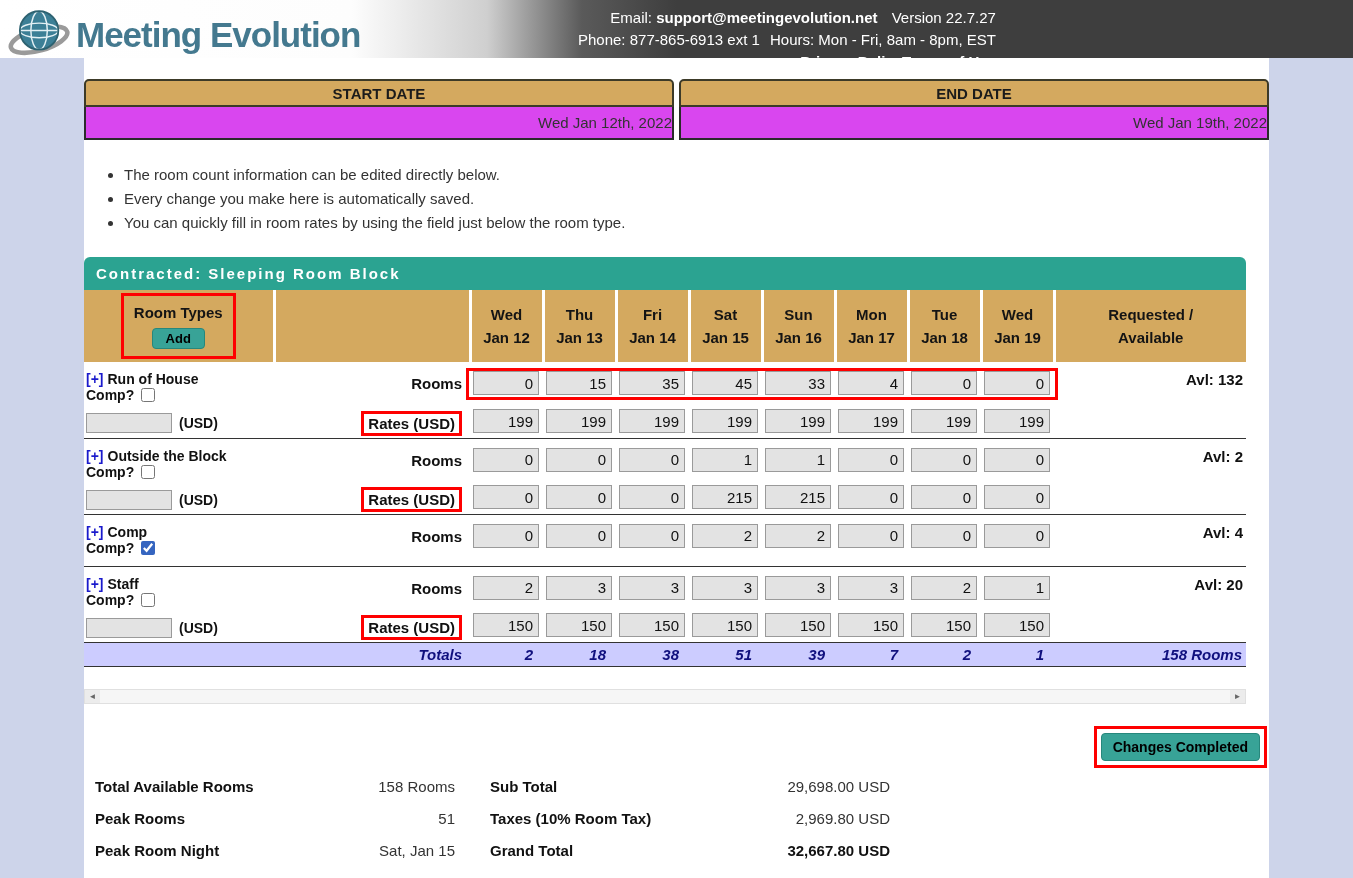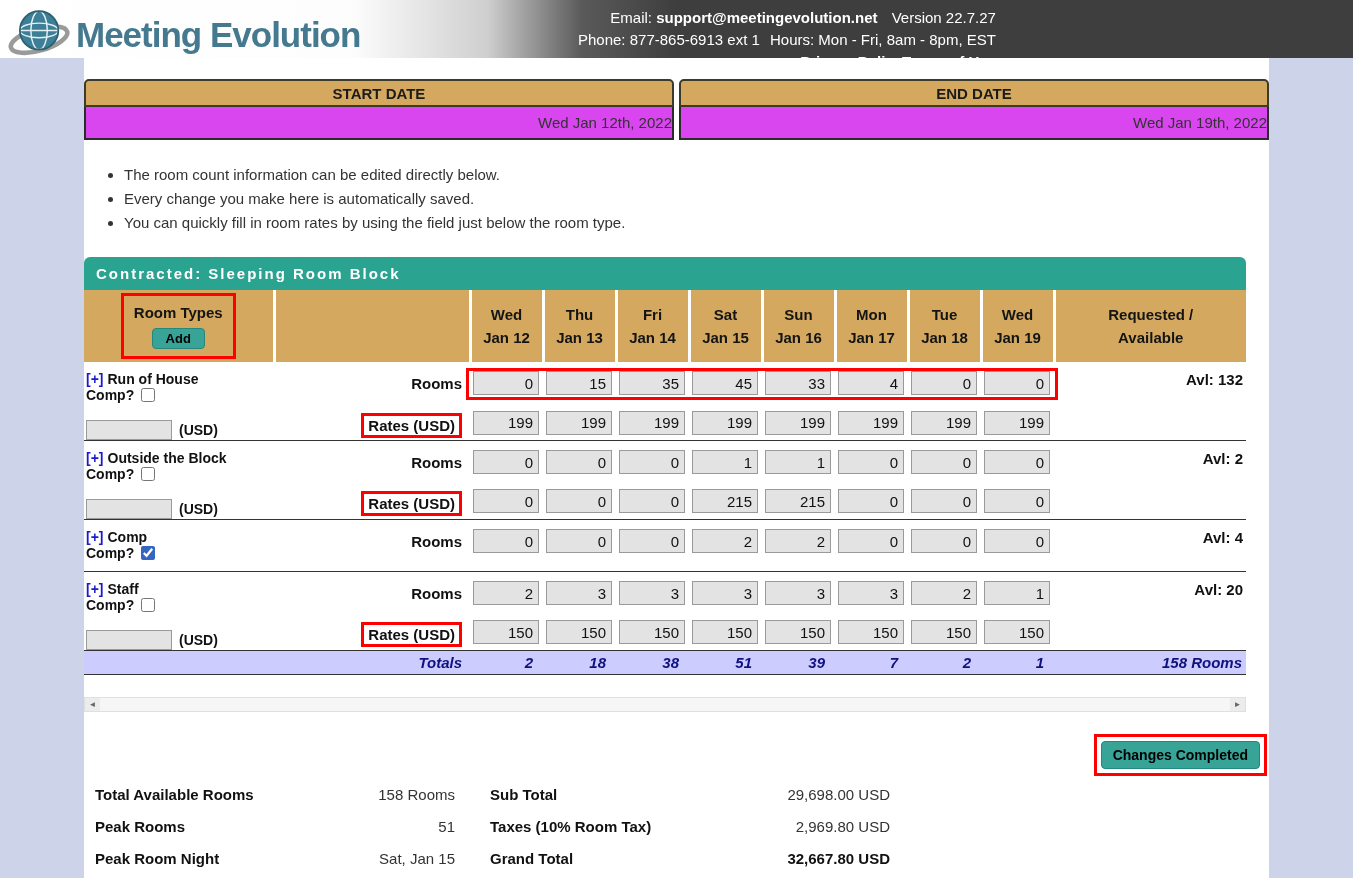--- a/index.html
+++ b/index.html
@@ -60,21 +60,21 @@
   .label-cell { text-align:right; padding-right:8px; font-weight:bold; color:#111; }
   .rooms-row .label-cell { padding-top:13px; }
   .rates-row .label-cell { padding-top:3px; }
   .red-outline { display:inline-block; border:3px solid #fe0000; padding:1px 4px; }
 
   .name-cell { padding:3px 0 0 2px; vertical-align:top; }
   .name-line { font-size:14px; font-weight:bold; color:#111; }
   .expand { color:#1a1acc; font-weight:bold; text-decoration:none; margin-right:4px; }
   .comp-line { margin-top:0; display:flex; align-items:center; gap:7px; font-weight:bold; font-size:14px; color:#111; }
   .comp-cb { width:14px; height:14px; accent-color:#3565c0; }
-  .usd-line { margin-top:17px; display:flex; align-items:center; gap:7px; font-weight:bold; font-size:14px; color:#111; }
+  .usd-line { margin-top:10px; display:flex; align-items:center; gap:7px; font-weight:bold; font-size:14px; color:#111; }
   .fill-rate { width:86px; height:20px; background:#e3e3e3; border:1px solid #9a9a9a; font-family:inherit; }
 
   .avail-cell { text-align:right; padding:14px 3px 0 0; font-weight:bold; color:#111; vertical-align:top; }
   .bb { border-bottom:1px solid #333; }
 
   .totals-row td { background:#ccccff; height:24px; font-weight:bold; font-style:italic; color:#10107e;
     border-bottom:1px solid #333; vertical-align:middle; padding-top:0; }
   .t-label { text-align:right; padding-right:8px; }
   .t-val { text-align:right; padding-right:10px; }
   .t-rooms { text-align:right; padding-right:4px; }

